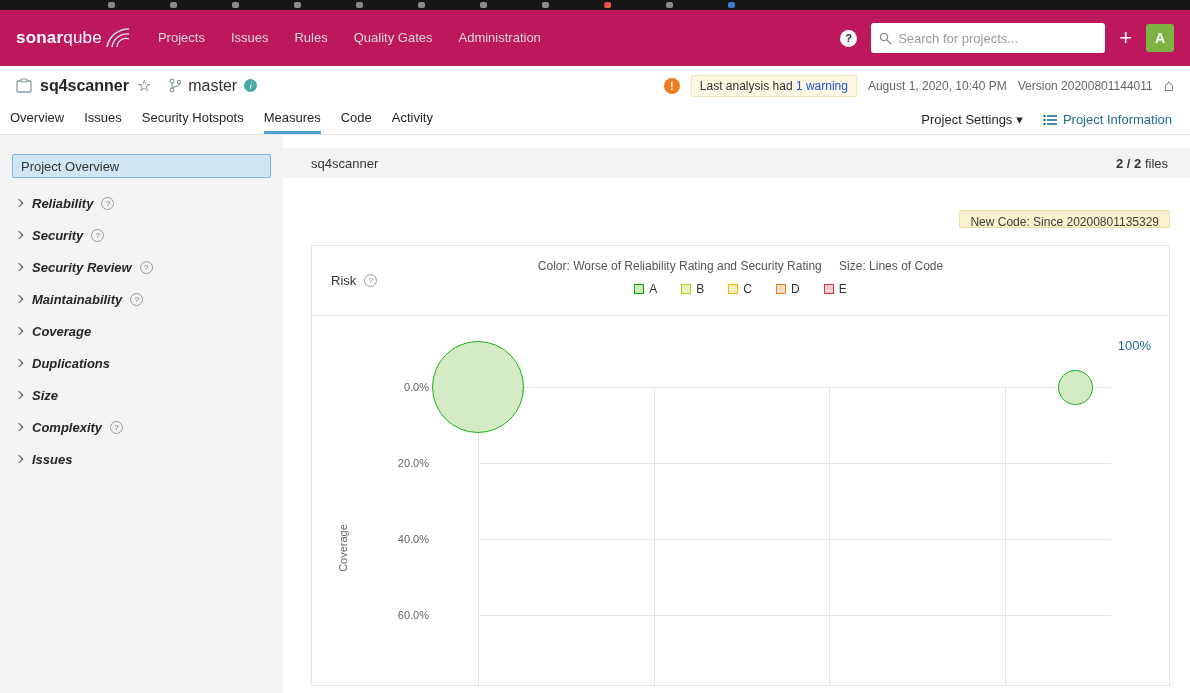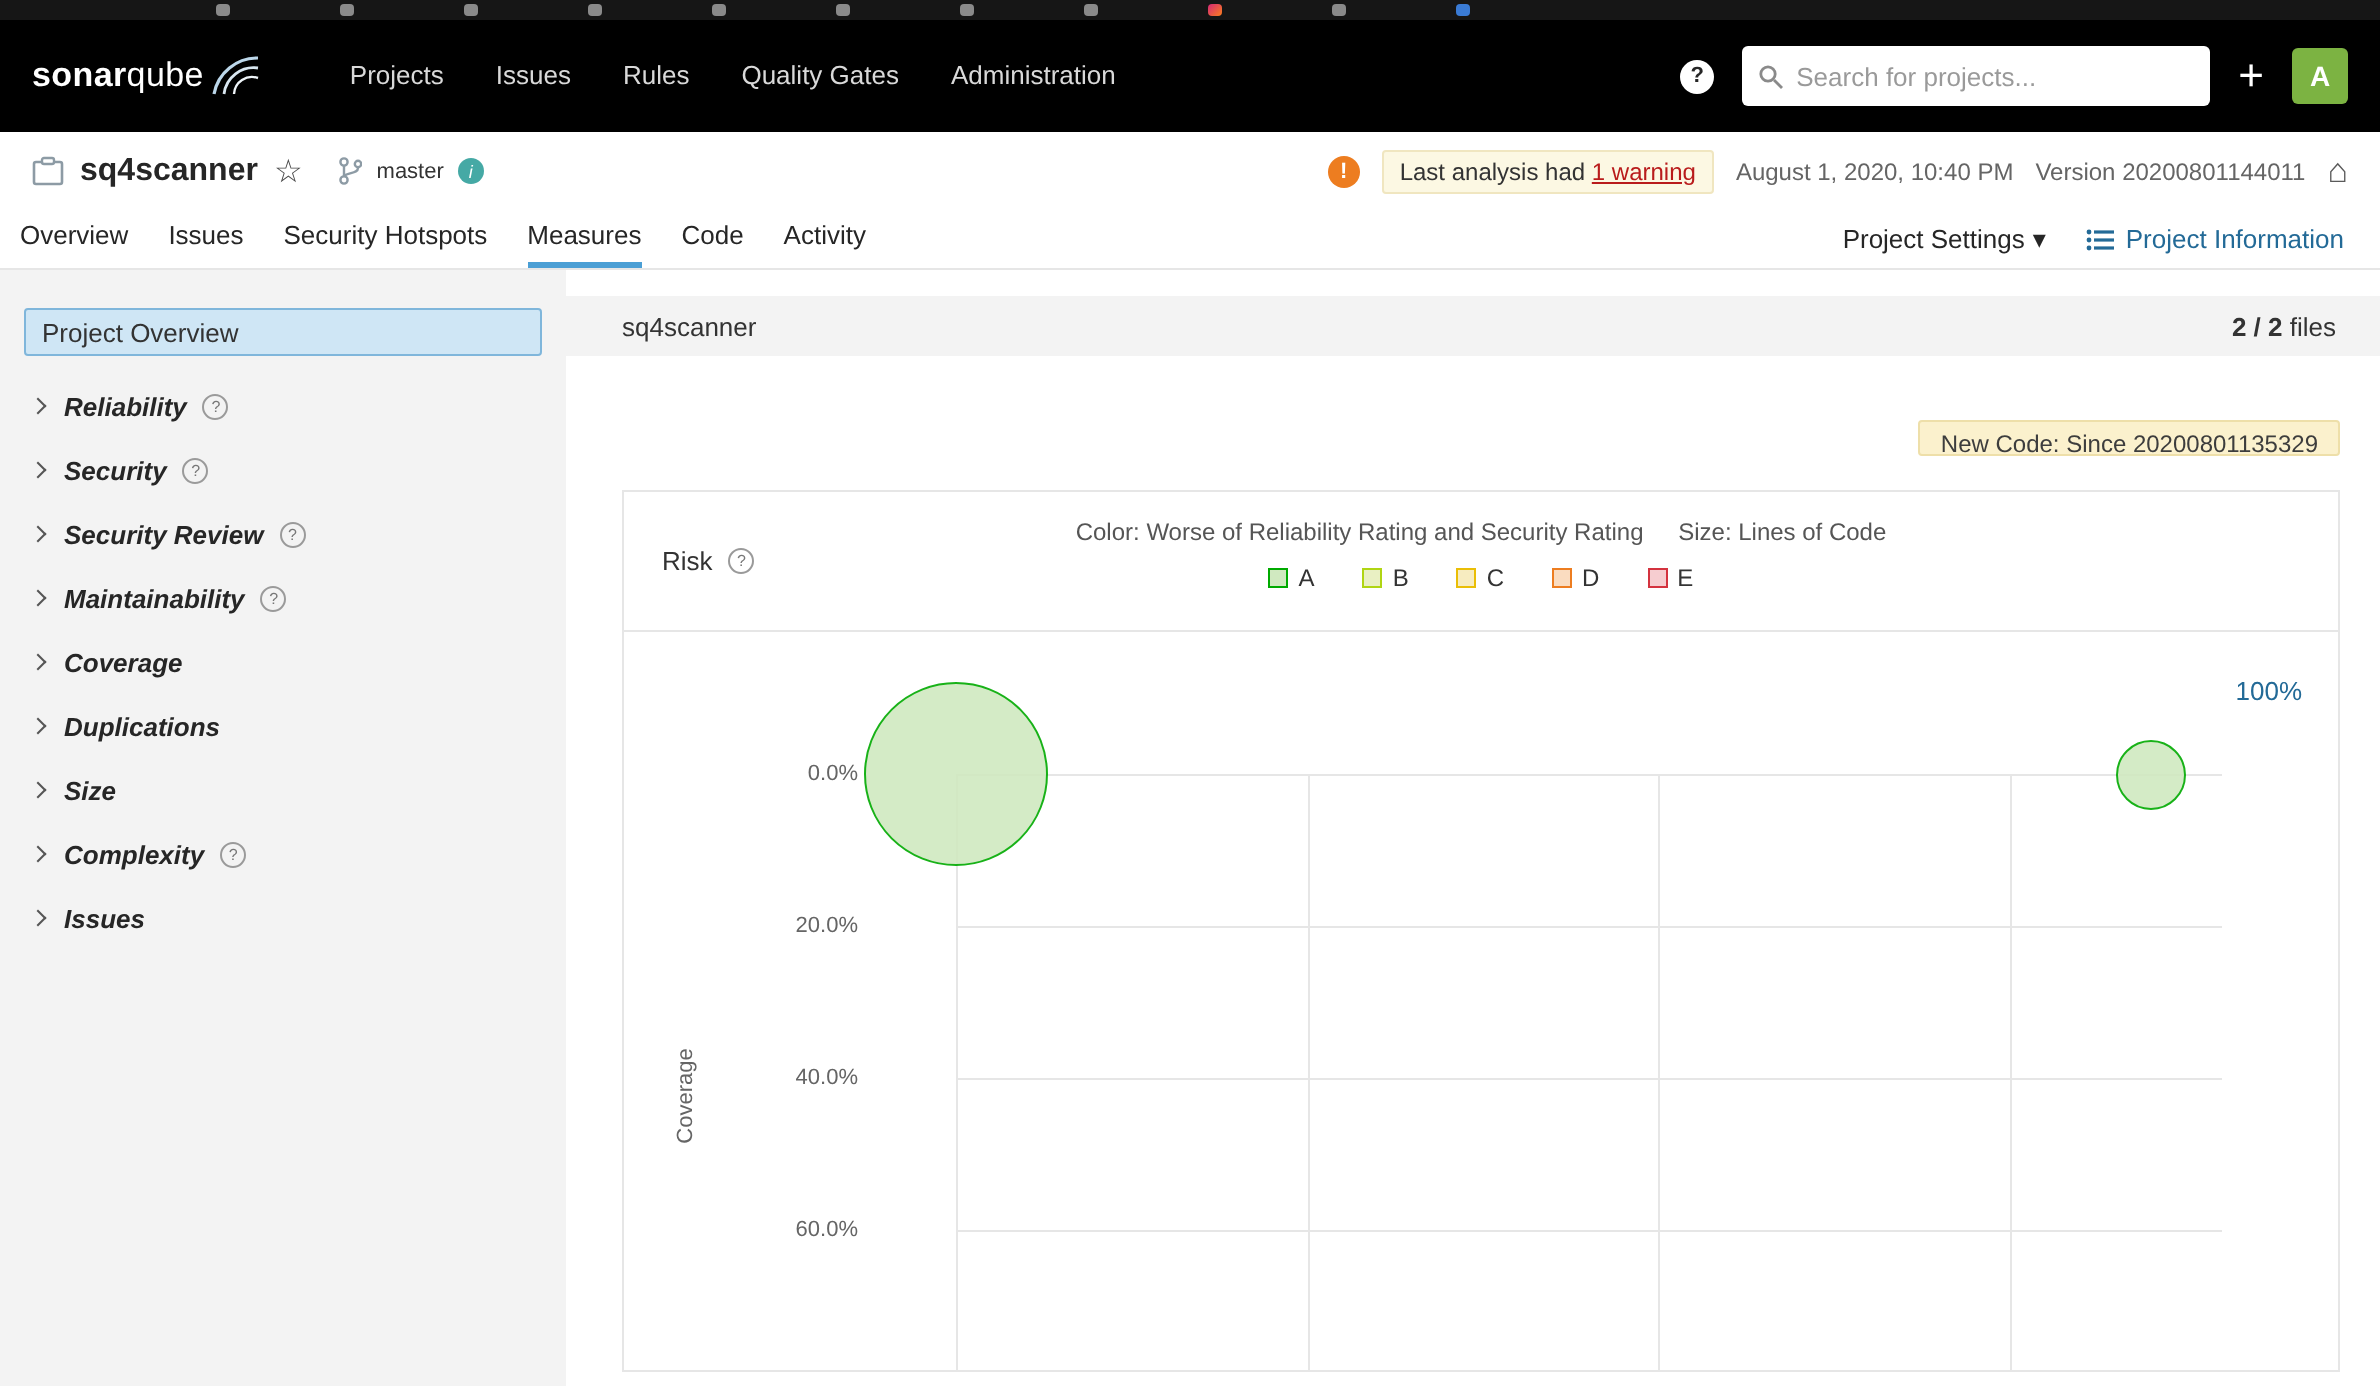--- a/index.html
+++ b/index.html
@@ -8,21 +8,21 @@
     font-family:"Liberation Sans", sans-serif;
     color:#333; background:#fff; overflow:hidden; position:relative;
   }
   
   .menubar { height:10px; background:#161616; display:flex; align-items:center; gap:55px; padding-left:108px; }
   .mb-ic { width:7px; height:6px; border-radius:2px; background:#8a8a8a; display:inline-block; }
   .mb-ic.grad { background:linear-gradient(135deg,#d62976,#fa7e1e); }
   .mb-ic.blue { background:#3a7bd5; }
 
   
-  .navbar { height:56px; background:#000000; display:flex; align-items:center; padding:0 16px;gap:17px; }
+  .navbar { height:56px; background:#be185d; display:flex; align-items:center; padding:0 16px; }
   .logo { display:flex; align-items:center; cursor:pointer; }
   .logo-primary { color:#fff; font-weight:700; font-size:17px; letter-spacing:.2px; }
   .logo-secondary { color:#fff; font-weight:400; font-size:17px; letter-spacing:.2px; }
   .logo svg { margin-left:3px; }
   .nav-items { display:flex; margin-left:14px; }
   .nav-item { color:#d9d9d9; font-size:13px; text-decoration:none; padding:0 13px; line-height:56px; cursor:pointer; }
   .nav-right { margin-left:auto; display:flex; align-items:center; gap:14px; }
   .help-circle { width:17px; height:17px; border-radius:50%; background:#fff; color:#262626; font-size:11px; font-weight:700;
                  display:flex; align-items:center; justify-content:center; cursor:pointer; }
   .search-box { width:234px; height:30px; background:#fff; border-radius:3px; display:flex; align-items:center; padding:0 8px; }
@@ -30,28 +30,28 @@
   .search-box input::placeholder { color:#9a9a9a; }
   .plus { color:#fff; font-size:22px; font-weight:400; line-height:1; cursor:pointer; }
   .avatar { width:28px; height:28px; border-radius:3px; background:#7cb342; color:#fff; font-size:14px; font-weight:700;
             display:flex; align-items:center; justify-content:center; cursor:pointer; }
 
   
   .project-header { height:39px; display:flex; align-items:center; padding:0 16px; background:#fff; }
   .proj-name { font-size:16px; font-weight:600; color:#262626; margin:0 8px 0 8px; }
   .star-icon { font-size:16px; color:#4a4a4a; margin-right:18px; cursor:pointer; }
   .branch-wrap { display:flex; align-items:center; gap:7px; cursor:pointer; }
-  .branch-name { font-size:11px; color:#333; }
+  .branch-name { font-size:16px; color:#333; }
   .info-dot { width:13px; height:13px; border-radius:50%; background:#45a9a5; color:#fff; font-size:9px; font-style:italic;
               display:flex; align-items:center; justify-content:center; cursor:pointer; }
   .ph-right { margin-left:auto; display:flex; align-items:center; gap:11px; }
   .warn-dot { width:16px; height:16px; border-radius:50%; background:#ed7d20; color:#fff; font-size:11px; font-weight:700;
               display:flex; align-items:center; justify-content:center; }
   .warn-pill { background:#fcf8e3; border:1px solid #f0e6c0; border-radius:2px; padding:3px 8px; font-size:12px; color:#333; }
-  .warn-pill a { color:#b91c1c; text-decoration:underline; cursor:pointer; }
+  .warn-pill a { color:#1d4ed8; cursor:pointer; }
   .meta-text { font-size:12px; color:#656565; }
   .home-icon { font-size:17px; color:#5a5a5a; cursor:pointer; }
 
   
   .tabs-row { height:30px; display:flex; align-items:stretch; padding:0 10px; border-bottom:1px solid #e6e6e6; background:#fff; }
   .tab { font-size:13px; color:#262626; text-decoration:none; display:flex; align-items:center; margin-right:20px;
          border-bottom:3px solid transparent; padding-bottom:1px; cursor:pointer; }
   .tab.active { border-bottom-color:#4b9fd5; }
   .tabs-right { margin-left:auto; display:flex; align-items:center; gap:20px; padding-right:8px; }
   .settings-btn { background:none; border:none; font-family:inherit; font-size:13px; color:#262626; cursor:pointer;

